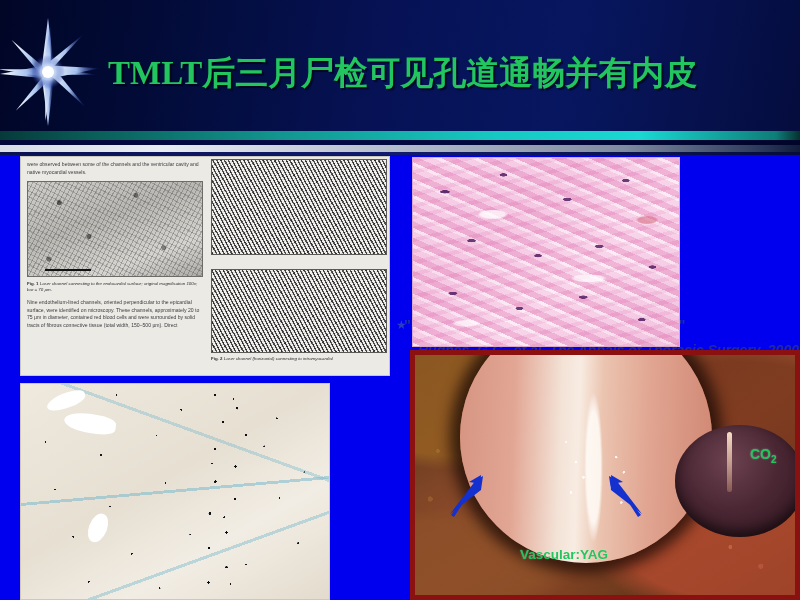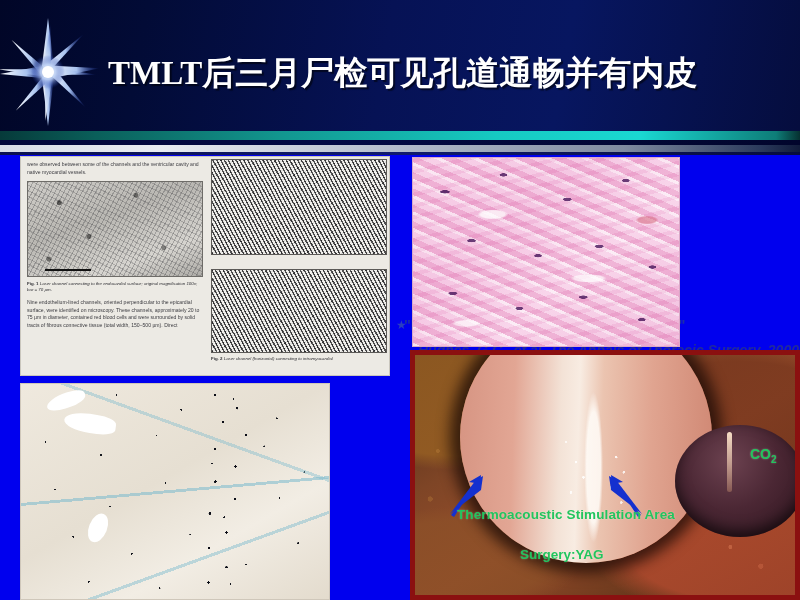--- a/index.html
+++ b/index.html
@@ -47,21 +47,21 @@
     background: linear-gradient(90deg,#0a1150 0%,#111b6e 50%,#060c3c 100%);
   }
 
   
   .burst { position:absolute; left:0px; top:16px; width:112px; height:112px; }
   .burst svg { display:block; }
 
   .slide-title {
     position: absolute; left: 108px; top: 52px;
     width: 660px;
-    color: #ffffff;
+    color: #22c55e;
     font-family: "Liberation Serif", serif;
     font-weight: bold;
     font-size: 33px;
     letter-spacing: 0px;
     line-height: 42px;
     white-space: nowrap;
     text-shadow: 2px 2px 1px rgba(0,0,0,.55);
   }
 
   
@@ -403,18 +403,17 @@
 
     <svg class="arrow" style="left:30px; top:118px;" width="44" height="46" viewBox="0 0 44 46">
       <path d="M6 42 L30 10 L24 9 L36 2 L35 16 L31 10 L9 44 Z" fill="#1430cf"></path>
       <path d="M5 41 L31 7 L38 3 L36 17 Z" fill="#1430cf"></path>
     </svg>
     <svg class="arrow" style="left:188px; top:118px;" width="44" height="46" viewBox="0 0 44 46">
       <path d="M38 42 L14 10 L20 9 L8 2 L9 16 L13 10 L35 44 Z" fill="#1430cf"></path>
       <path d="M39 41 L13 7 L6 3 L8 17 Z" fill="#1430cf"></path>
     </svg>
 
-    <div class="label-blue" id="lbl-thermo">Thermoacoustic Stimulation Area</div>
-    <div class="label-blue" id="lbl-holmium">Surgery:YAG</div>
+    <div class="label-blue" id="lbl-holmium">Vascular:YAG</div>
     <div class="label-blue" id="lbl-co2"><span>CO</span><sub>2</sub></div>
   </div>
 
 </div>
 
 </body></html>

